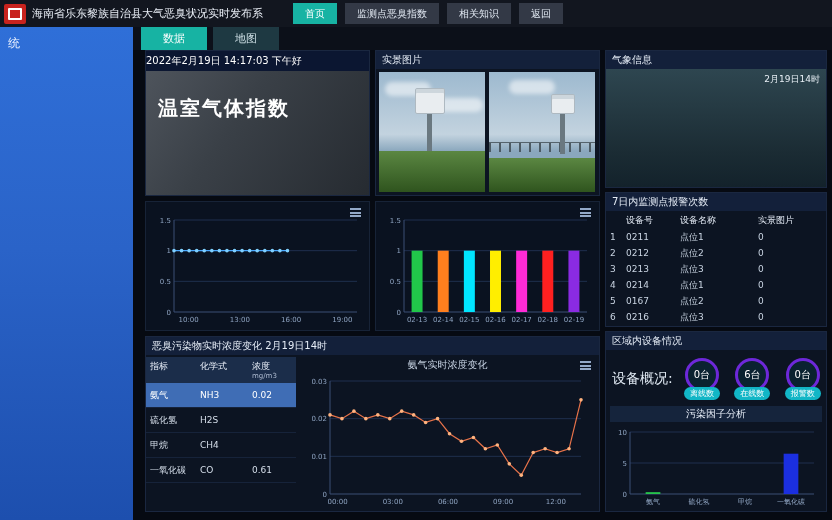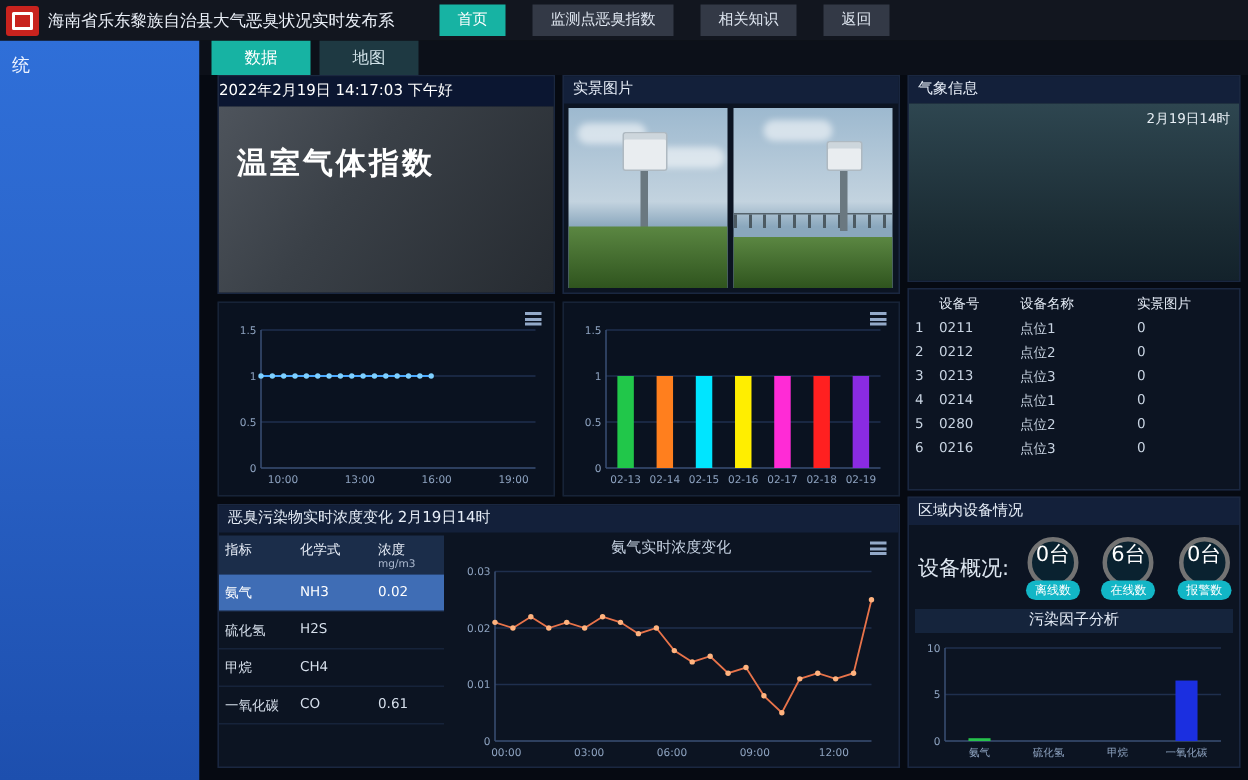--- a/index.html
+++ b/index.html
@@ -5,21 +5,21 @@
 *{margin:0;padding:0;box-sizing:border-box}
 html,body{background:#000}
 body{font-family:"DejaVu Sans","Liberation Sans",sans-serif}
 .screen{position:relative;width:832px;height:520px;background:#05080f;overflow:hidden}
 
 
 .topbar{position:absolute;left:0;top:0;width:832px;height:27px;background:#12161f;display:flex;align-items:center;z-index:5}
 .logo{width:22px;height:20px;margin-left:4px;background:#c8231e;border-radius:2px;position:relative;flex:0 0 auto}
 .logo::after{content:"";position:absolute;inset:4px;border:2px solid #fff;border-radius:1px}
 .app-title{color:#e9eef6;font-size:11px;margin-left:6px;white-space:nowrap}
-.nav{display:flex;gap:18px;margin-left:30px}
+.nav{display:flex;gap:8px;margin-left:30px}
 .nav-btn{height:21px;line-height:21px;padding:0 12px;font-size:10px;color:#dfe6f0;background:#333946;cursor:pointer;white-space:nowrap}
 .nav-btn.active{background:#17b3a3;color:#fff}
 
 
 .sidebar{position:absolute;left:0;top:27px;width:133px;height:493px;background:linear-gradient(180deg,#2f6fd8 0%,#2a63c8 45%,#1d4fae 100%)}
 .sidebar-label{color:#eef4ff;font-size:12px;padding:8px 0 0 8px}
 .tabrow{position:absolute;left:133px;top:27px;width:699px;height:23px;background:#0c1019;display:flex;gap:6px;padding-left:8px}
 .tab{width:66px;height:23px;line-height:23px;text-align:center;font-size:11px;color:#cfe0e6;background:#1e3942;cursor:pointer}
 .tab.active{background:#17b3a3;color:#fff}
 .main-bg{position:absolute;left:133px;top:50px;width:699px;height:470px;background:#060a12}
@@ -67,21 +67,21 @@
 .poll-row.hl{background:#3f6db5;color:#fff}
 .unit{display:block;font-size:7px;color:#aebbd1;line-height:7px}
 .poll-chart-wrap{position:relative;flex:1}
 .chart-title{position:absolute;top:3px;left:0;right:0;text-align:center;color:#c6d2e2;font-size:10px}
 .poll-chart{position:absolute;left:2px;top:18px;right:4px;bottom:2px}
 
 
 .dev-overview{display:flex;align-items:center;gap:8px;padding:8px 2px 2px 6px}
 .dev-label{color:#dfe8f2;font-size:14px;flex:0 0 auto}
 .stat{display:flex;flex-direction:column;align-items:center;width:48px}
-.circle{width:34px;height:34px;border-radius:50%;border:3px solid #737373;background:#0a2230;color:#fff;font-size:14px;display:flex;justify-content:center}
+.circle{width:34px;height:34px;border-radius:50%;border:3px solid #6d28d9;background:#0a2230;color:#fff;font-size:10px;display:flex;align-items:center;justify-content:center}
 .pill{margin-top:-5px;background:#12b6c6;color:#fff;font-size:8px;padding:1px 6px;border-radius:7px;white-space:nowrap}
 .sub-header{margin:4px 4px 2px 4px;height:16px;line-height:16px;background:#15243c;color:#e6edf7;font-size:10px;text-align:center}
 .factor-chart{position:relative;margin:0 4px;height:84px}
 </style>
 </head>
 <body>
 
 <div class="screen">
 
   <header class="topbar">
@@ -203,20 +203,23 @@
           <rect x="59.72428571428572" y="40.66666666666667" width="10.979999999999999" height="61.33333333333333" fill="#ff7f1e"></rect>
           <rect x="85.86714285714287" y="40.66666666666667" width="10.979999999999999" height="61.33333333333333" fill="#00e5ff"></rect>
           <rect x="112.01" y="40.66666666666667" width="10.979999999999999" height="61.33333333333333" fill="#ffee00"></rect>
           <rect x="138.15285714285713" y="40.66666666666667" width="10.979999999999999" height="61.33333333333333" fill="#ff2bd6"></rect>
           <rect x="164.29571428571427" y="40.66666666666667" width="10.979999999999999" height="61.33333333333333" fill="#ff2020"></rect>
           <rect x="190.4385714285714" y="40.66666666666667" width="10.979999999999999" height="61.33333333333333" fill="#8a2be2"></rect>
         </svg></div>
   </section>
 
   <section class="panel" style="left:605px;top:192px;width:222px;height:135px">
+    <div class="panel-header">
+        <span>7日内监测点报警次数</span>
+      </div>
     <table class="alarm-table">
       <thead>
         <tr>
           <th class="c-idx"></th>
           <th class="c-dev">设备号</th>
           <th class="c-name">设备名称</th>
           <th>实景图片</th>
         </tr>
       </thead>
       <tbody>
@@ -239,21 +242,21 @@
             <td>0</td>
           </tr>
         <tr>
             <td>4</td>
             <td>0214</td>
             <td>点位1</td>
             <td>0</td>
           </tr>
         <tr>
             <td>5</td>
-            <td>0280</td>
+            <td>0167</td>
             <td>点位2</td>
             <td>0</td>
           </tr>
         <tr>
             <td>6</td>
             <td>0216</td>
             <td>点位3</td>
             <td>0</td>
           </tr>
       </tbody>

